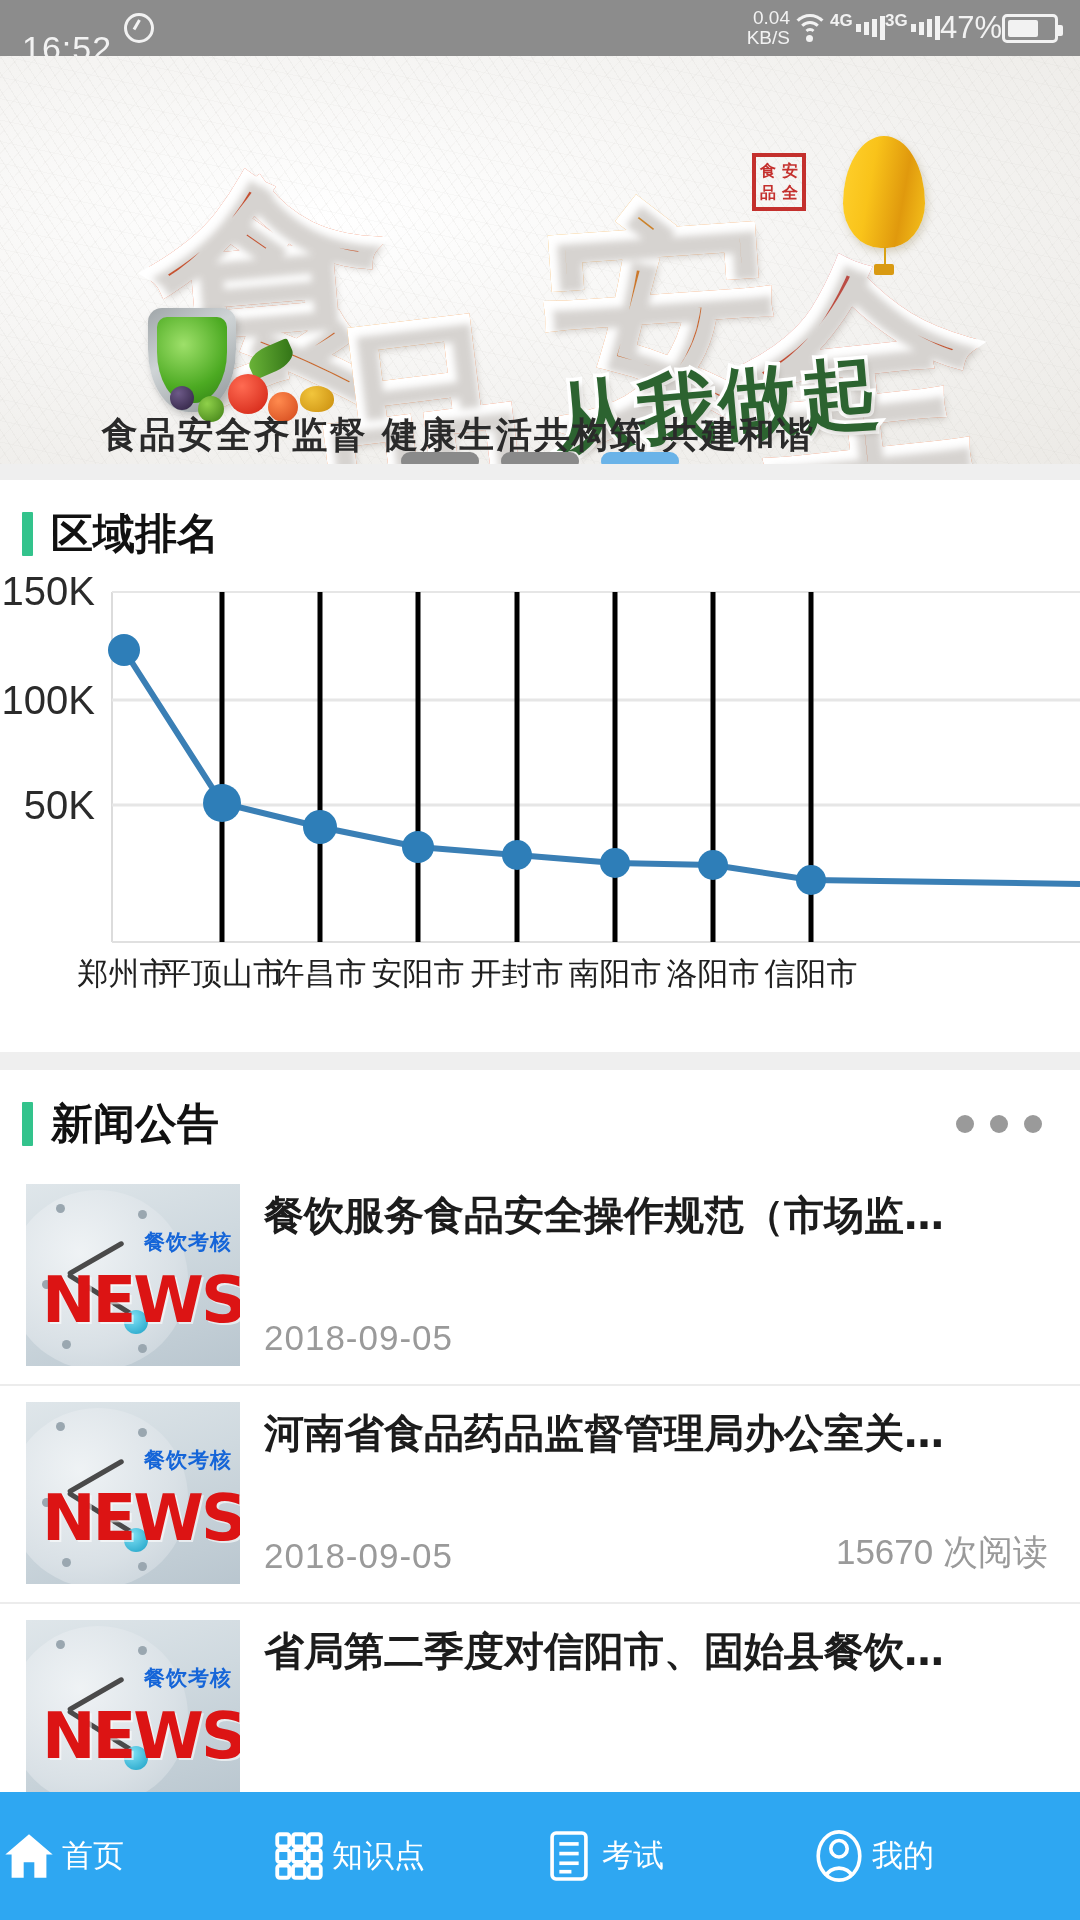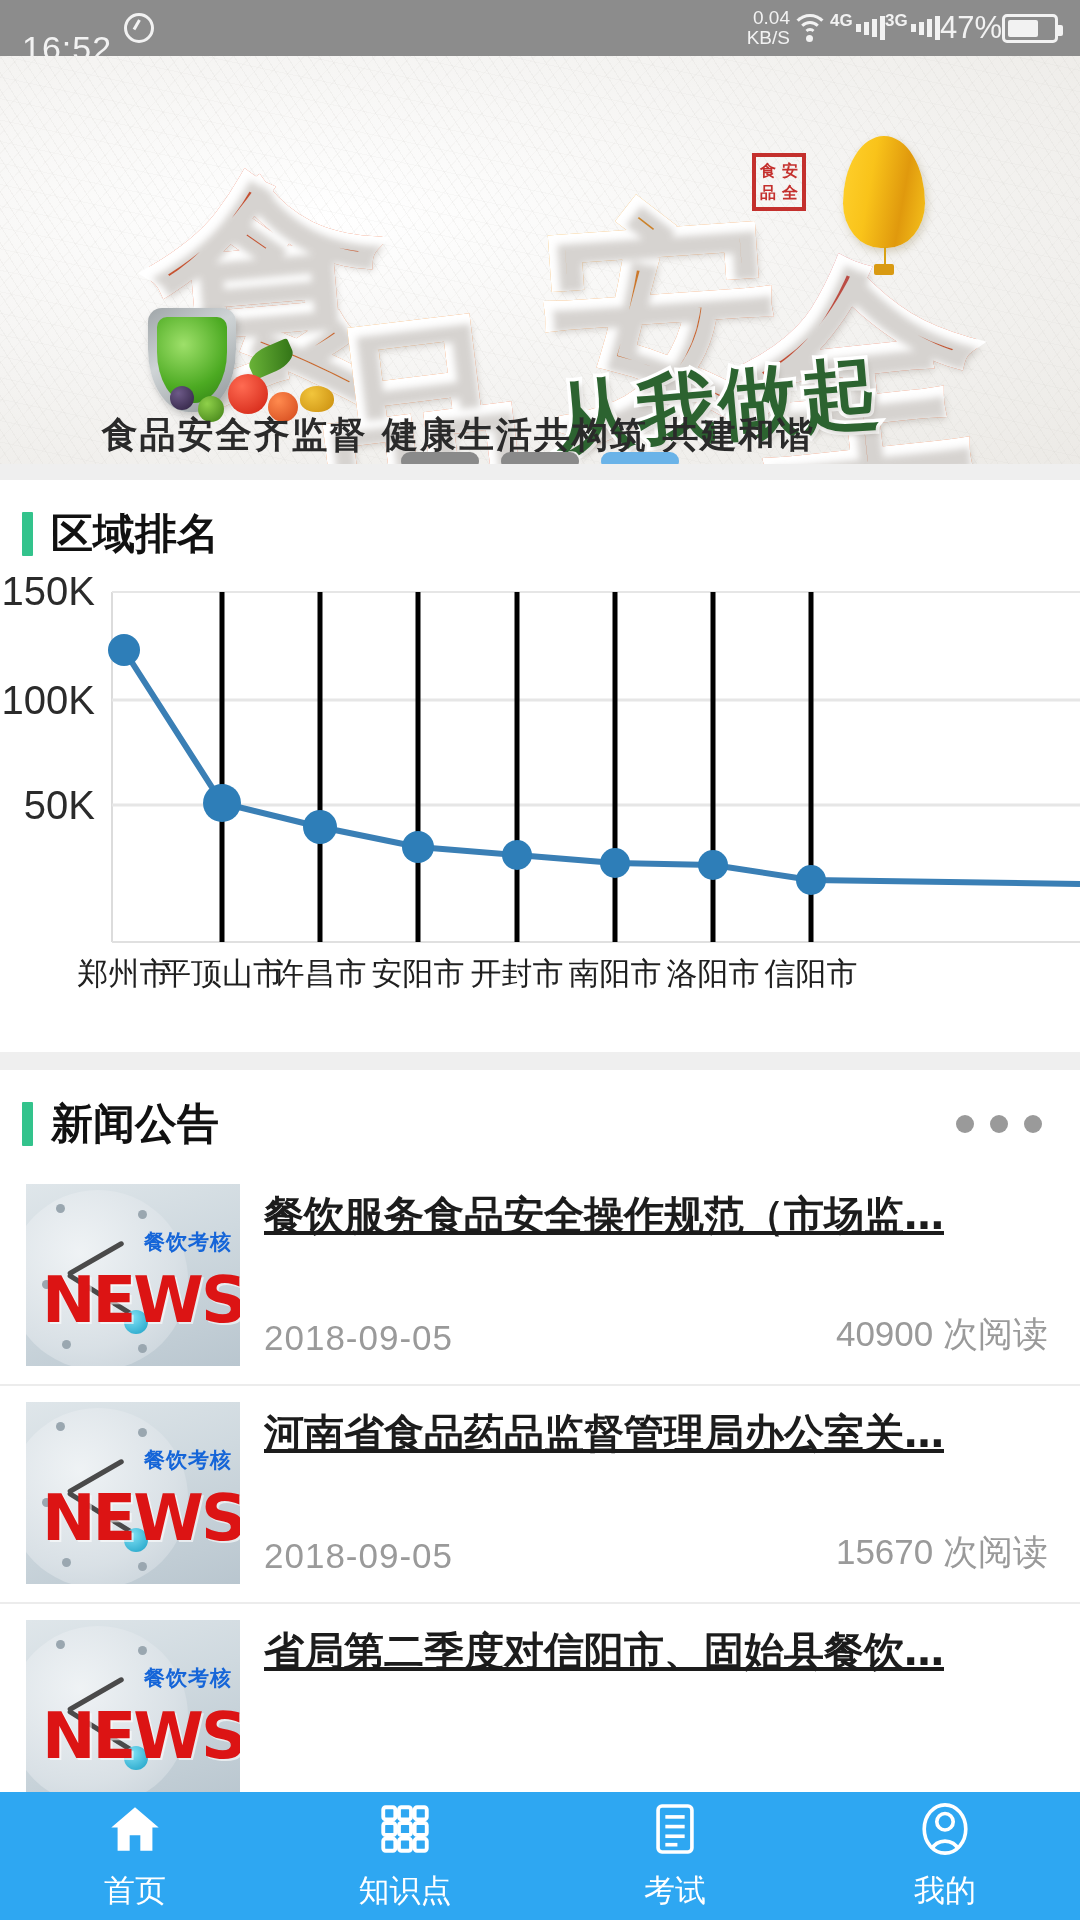--- a/index.html
+++ b/index.html
@@ -131,29 +131,29 @@
   .thumb .pip{ position:absolute; width:9px; height:9px; border-radius:50%; background:#9aa7b0; }
   .thumb .news-logo{ position:absolute; right:-4px; top:62px; font-size:64px; font-weight:900; color:#dc1414;
           font-family:"DejaVu Sans",sans-serif; letter-spacing:-3px; line-height:1;
           text-shadow:2px 2px 0 rgba(255,255,255,.6);margin-top:22px; }
   .thumb .news-cn{ position:absolute; right:8px; top:44px; font-size:21px; font-weight:700; color:#1565d8;
           font-family:"DejaVu Sans",sans-serif; letter-spacing:1px; }
   .thumb .bubble{ position:absolute; left:98px; top:126px; width:24px; height:24px; border-radius:50%;
           background:radial-gradient(circle at 35% 30%, #7fe0f5, #1b9fc4); }
   .news-body{ flex:1; display:flex; flex-direction:column; justify-content:space-between; padding-top:6px; }
   .news-title{ font-size:40px; font-weight:700; color:#1c1c1c; line-height:1.25;
-          font-family:"DejaVu Sans",sans-serif; white-space:nowrap; overflow:hidden;text-decoration:underline; }
+          font-family:"DejaVu Sans",sans-serif; white-space:nowrap; overflow:hidden; }
   .news-meta{ display:flex; justify-content:space-between; align-items:flex-end; padding-bottom:8px; }
   .news-date{ font-size:35px; color:#9a9a9a; letter-spacing:1px; }
   .news-reads{ font-size:35px; color:#9a9a9a; padding-right:6px; }
 
   
   .tabbar{ position:absolute; left:0; bottom:0; width:1080px; height:128px; background:#2ea7f2;
            display:flex; align-items:center; }
-  .tab{ flex:1; display:flex; flex-direction:column; align-items:center; gap:12px; }
+  .tab{ flex:1; display:flex; flex-direction:row; align-items:center; gap:4px; }
   .tab-label{ font-size:31px; color:#ffffff; font-family:"DejaVu Sans",sans-serif; }
   .ic{ width:58px; height:58px; position:relative; }
   
   .ic-home svg, .ic-grid svg, .ic-doc svg, .ic-user svg{ display:block; }
 </style>
 </head>
 <body>
 
 <div class="phone">
 
@@ -318,21 +318,20 @@
           <span class="pip" style="left:36px;top:156px;"></span>
           <span class="pip" style="left:112px;top:160px;"></span>
           <div class="bubble"></div>
           <div class="news-cn">餐饮考核</div>
           <div class="news-logo">NEWS</div>
         </div>
         <div class="news-body">
           <div class="news-title">餐饮服务食品安全操作规范（市场监…</div>
           <div class="news-meta">
             <span class="news-date">2018-09-05</span>
-            <span class="news-reads">40900 次阅读</span>
           </div>
         </div>
       </div>
 
       <div class="news-item">
         <div class="thumb">
           <div class="clockface"></div>
           <div class="hand1"></div>
           <div class="hand2"></div>
           <span class="pip" style="left:30px;top:20px;"></span>

